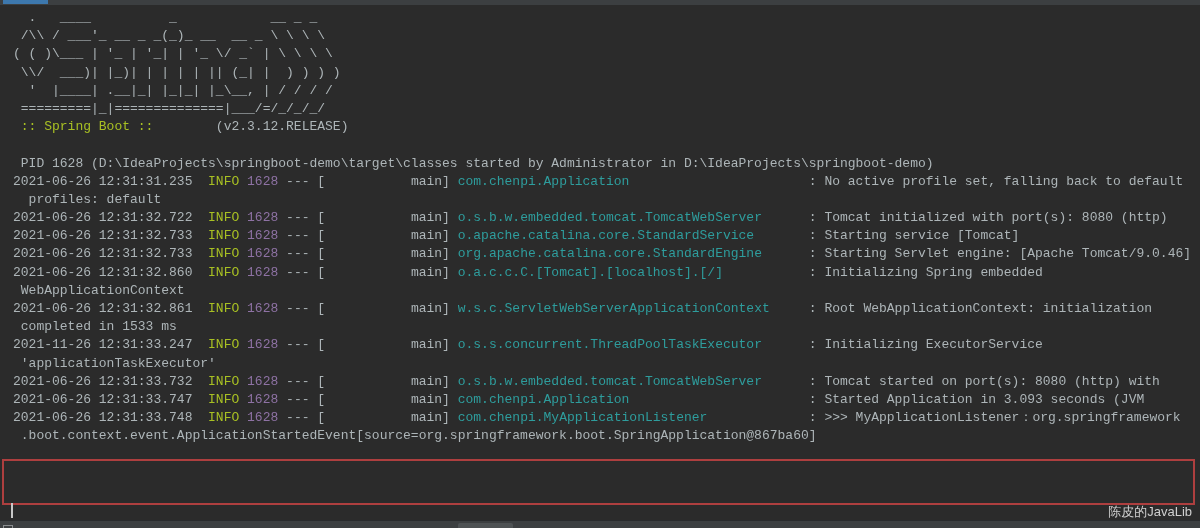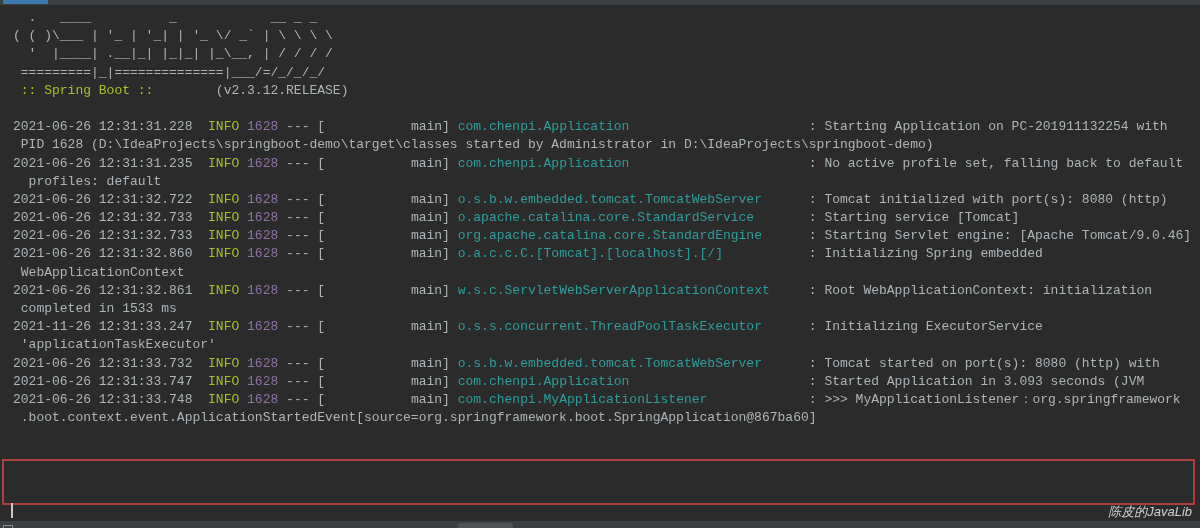--- a/index.html
+++ b/index.html
@@ -17,47 +17,48 @@
   .line{white-space:pre;font-size:13px;line-height:18.2px;height:18.2px;color:var(--c-text,#adb5b8);}
   .c-gray{color:var(--c-text,#adb5b8);text-align:right;}
   .c-green{color:var(--c-info,#a8c023);margin-top:26px;}
   .c-purple{color:var(--c-pid,#8e72a4);}
   .c-teal{color:var(--c-logger,#2e9d9d);}
   #redbox{position:absolute;left:2px;width:1193px;box-sizing:border-box;
     border:2px solid var(--c-box,#ae3f3f);pointer-events:none;}
   #caret{position:absolute;left:11px;width:2px;height:15px;background:#c8c8c8;}
   #watermark{
     position:absolute;top:503px;right:8px;font-family:"Liberation Sans","DejaVu Sans",sans-serif;
-    font-size:13px;color:#cfcfcf;font-style:italic;
+    font-size:13px;color:#cfcfcf;
   }
   #statusbar{
     position:absolute;top:520px;left:0;width:1200px;height:22px;background:#3c3f41;
     border-top:1px solid #292b2d;font-family:"Liberation Sans","DejaVu Sans",sans-serif;
     font-size:11px;color:#a0a4a6;
   }
   .sb-item{position:absolute;top:2px;height:18px;display:flex;align-items:center;gap:4px;padding:0 5px;cursor:default;}
   .sb-item.active{background:#4e5254;border-radius:2px;}
   .sb-ico{width:9px;height:9px;background:#8a8d8f;display:inline-block;border-radius:1px;}
   .sb-corner{position:absolute;left:3px;top:4px;width:10px;height:10px;border:1px solid #8a8d8f;box-sizing:border-box;}
 </style>
 </head>
 <body>
 
 <div id="topstrip">
   <div id="hthumb"></div>
 </div>
 
 <div id="console">
     <div class="line">  .   ____          _            __ _ _</div>
+    <div class="line"> /\\ / ___'_ __ _ _(_)_ __  __ _ \ \ \ \</div>
     <div class="line">( ( )\___ | '_ | '_| | '_ \/ _` | \ \ \ \</div>
+    <div class="line"> \\/  ___)| |_)| | | | | || (_| |  ) ) ) )</div>
     <div class="line">  '  |____| .__|_| |_|_| |_\__, | / / / /</div>
     <div class="line"> =========|_|==============|___/=/_/_/_/</div>
     <div class="line"><span class="c-green"> :: Spring Boot ::</span><span class="c-gray">        (v2.3.12.RELEASE)</span></div>
     <div class="line"></div>
-    <div class="line"><span class="c-gray">2021-06-26 12:31:31.228  </span><span class="c-green">INFO</span><span class="c-purple"> 1628</span><span class="c-gray"> --- [           main] </span><span class="c-teal">com.chenpi.Application                       </span><span class="c-gray">: Starting Application on PC-201911132254 with</span></div>
     <div class="line"><span class="c-gray"> PID 1628 (D:\IdeaProjects\springboot-demo\target\classes started by Administrator in D:\IdeaProjects\springboot-demo)</span></div>
     <div class="line"><span class="c-gray">2021-06-26 12:31:31.235  </span><span class="c-green">INFO</span><span class="c-purple"> 1628</span><span class="c-gray"> --- [           main] </span><span class="c-teal">com.chenpi.Application                       </span><span class="c-gray">: No active profile set, falling back to default</span></div>
     <div class="line"><span class="c-gray">  profiles: default</span></div>
     <div class="line"><span class="c-gray">2021-06-26 12:31:32.722  </span><span class="c-green">INFO</span><span class="c-purple"> 1628</span><span class="c-gray"> --- [           main] </span><span class="c-teal">o.s.b.w.embedded.tomcat.TomcatWebServer      </span><span class="c-gray">: Tomcat initialized with port(s): 8080 (http)</span></div>
     <div class="line"><span class="c-gray">2021-06-26 12:31:32.733  </span><span class="c-green">INFO</span><span class="c-purple"> 1628</span><span class="c-gray"> --- [           main] </span><span class="c-teal">o.apache.catalina.core.StandardService       </span><span class="c-gray">: Starting service [Tomcat]</span></div>
     <div class="line"><span class="c-gray">2021-06-26 12:31:32.733  </span><span class="c-green">INFO</span><span class="c-purple"> 1628</span><span class="c-gray"> --- [           main] </span><span class="c-teal">org.apache.catalina.core.StandardEngine      </span><span class="c-gray">: Starting Servlet engine: [Apache Tomcat/9.0.46]</span></div>
     <div class="line"><span class="c-gray">2021-06-26 12:31:32.860  </span><span class="c-green">INFO</span><span class="c-purple"> 1628</span><span class="c-gray"> --- [           main] </span><span class="c-teal">o.a.c.c.C.[Tomcat].[localhost].[/]           </span><span class="c-gray">: Initializing Spring embedded</span></div>
     <div class="line"><span class="c-gray"> WebApplicationContext</span></div>
     <div class="line"><span class="c-gray">2021-06-26 12:31:32.861  </span><span class="c-green">INFO</span><span class="c-purple"> 1628</span><span class="c-gray"> --- [           main] </span><span class="c-teal">w.s.c.ServletWebServerApplicationContext     </span><span class="c-gray">: Root WebApplicationContext: initialization</span></div>
     <div class="line"><span class="c-gray"> completed in 1533 ms</span></div>

